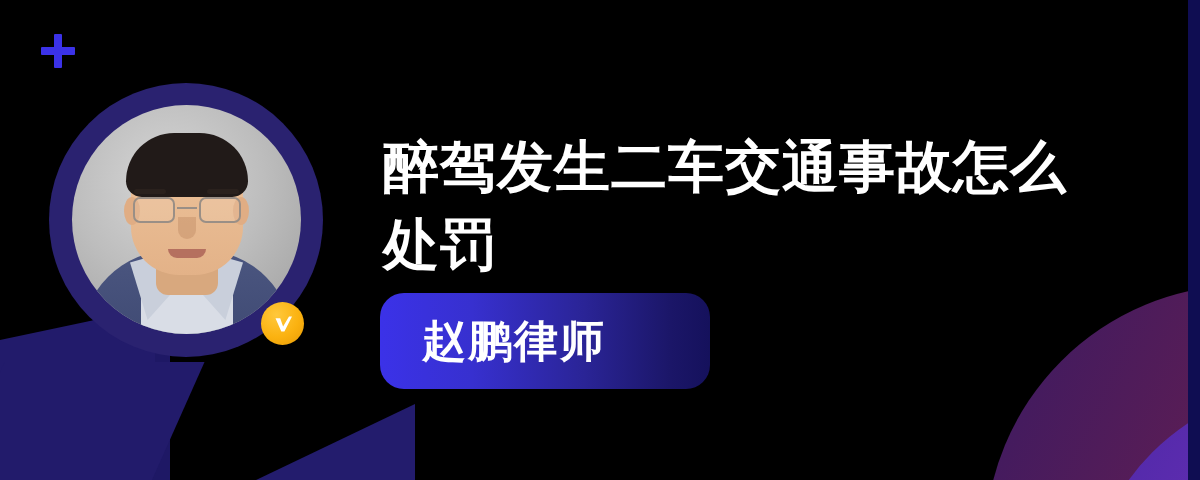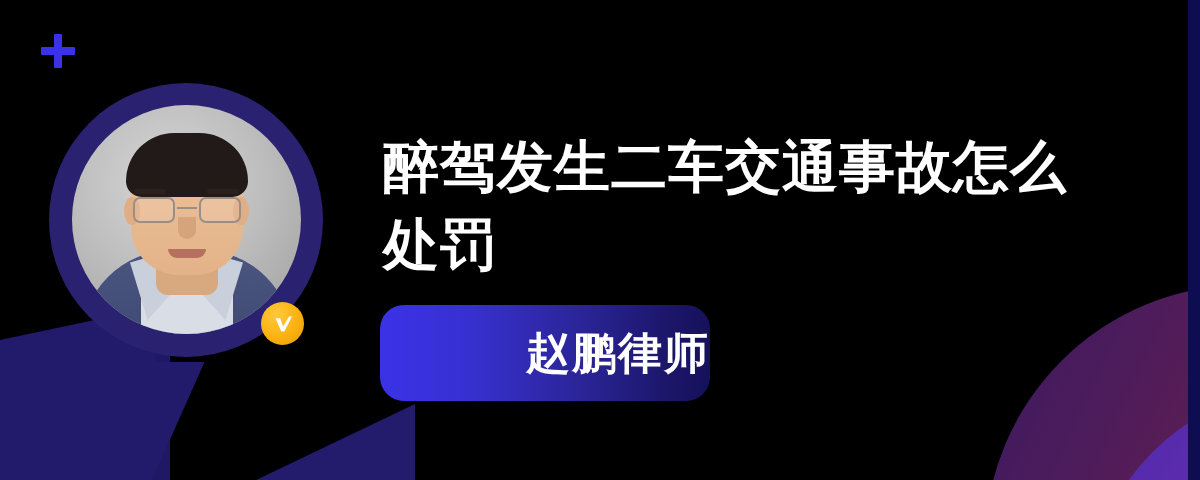--- a/index.html
+++ b/index.html
@@ -282,25 +282,24 @@
     width: 330px;
     height: 96px;
     border: none;
     border-radius: 24px;
     background: linear-gradient(90deg, #3b32e8 0%, #3730cf 28%, #2a2496 62%, #1b1668 88%, #15115c 100%);
     color: #ffffff;
     font-family: "Liberation Sans", "DejaVu Sans", sans-serif;
     font-size: 44px;
     font-weight: 700;
     letter-spacing: 2px;
-    text-align: right;
+    text-align: left;
     padding: 0 0 0 42px;
     box-sizing: border-box;
     cursor: pointer;
-    margin-top: 12px;
   }
 </style>
 </head>
 <body>
 
 <div id="banner">
 
   <div class="bg-layer">
     <div class="facet-d"></div>
     <div class="facet-b"></div>

